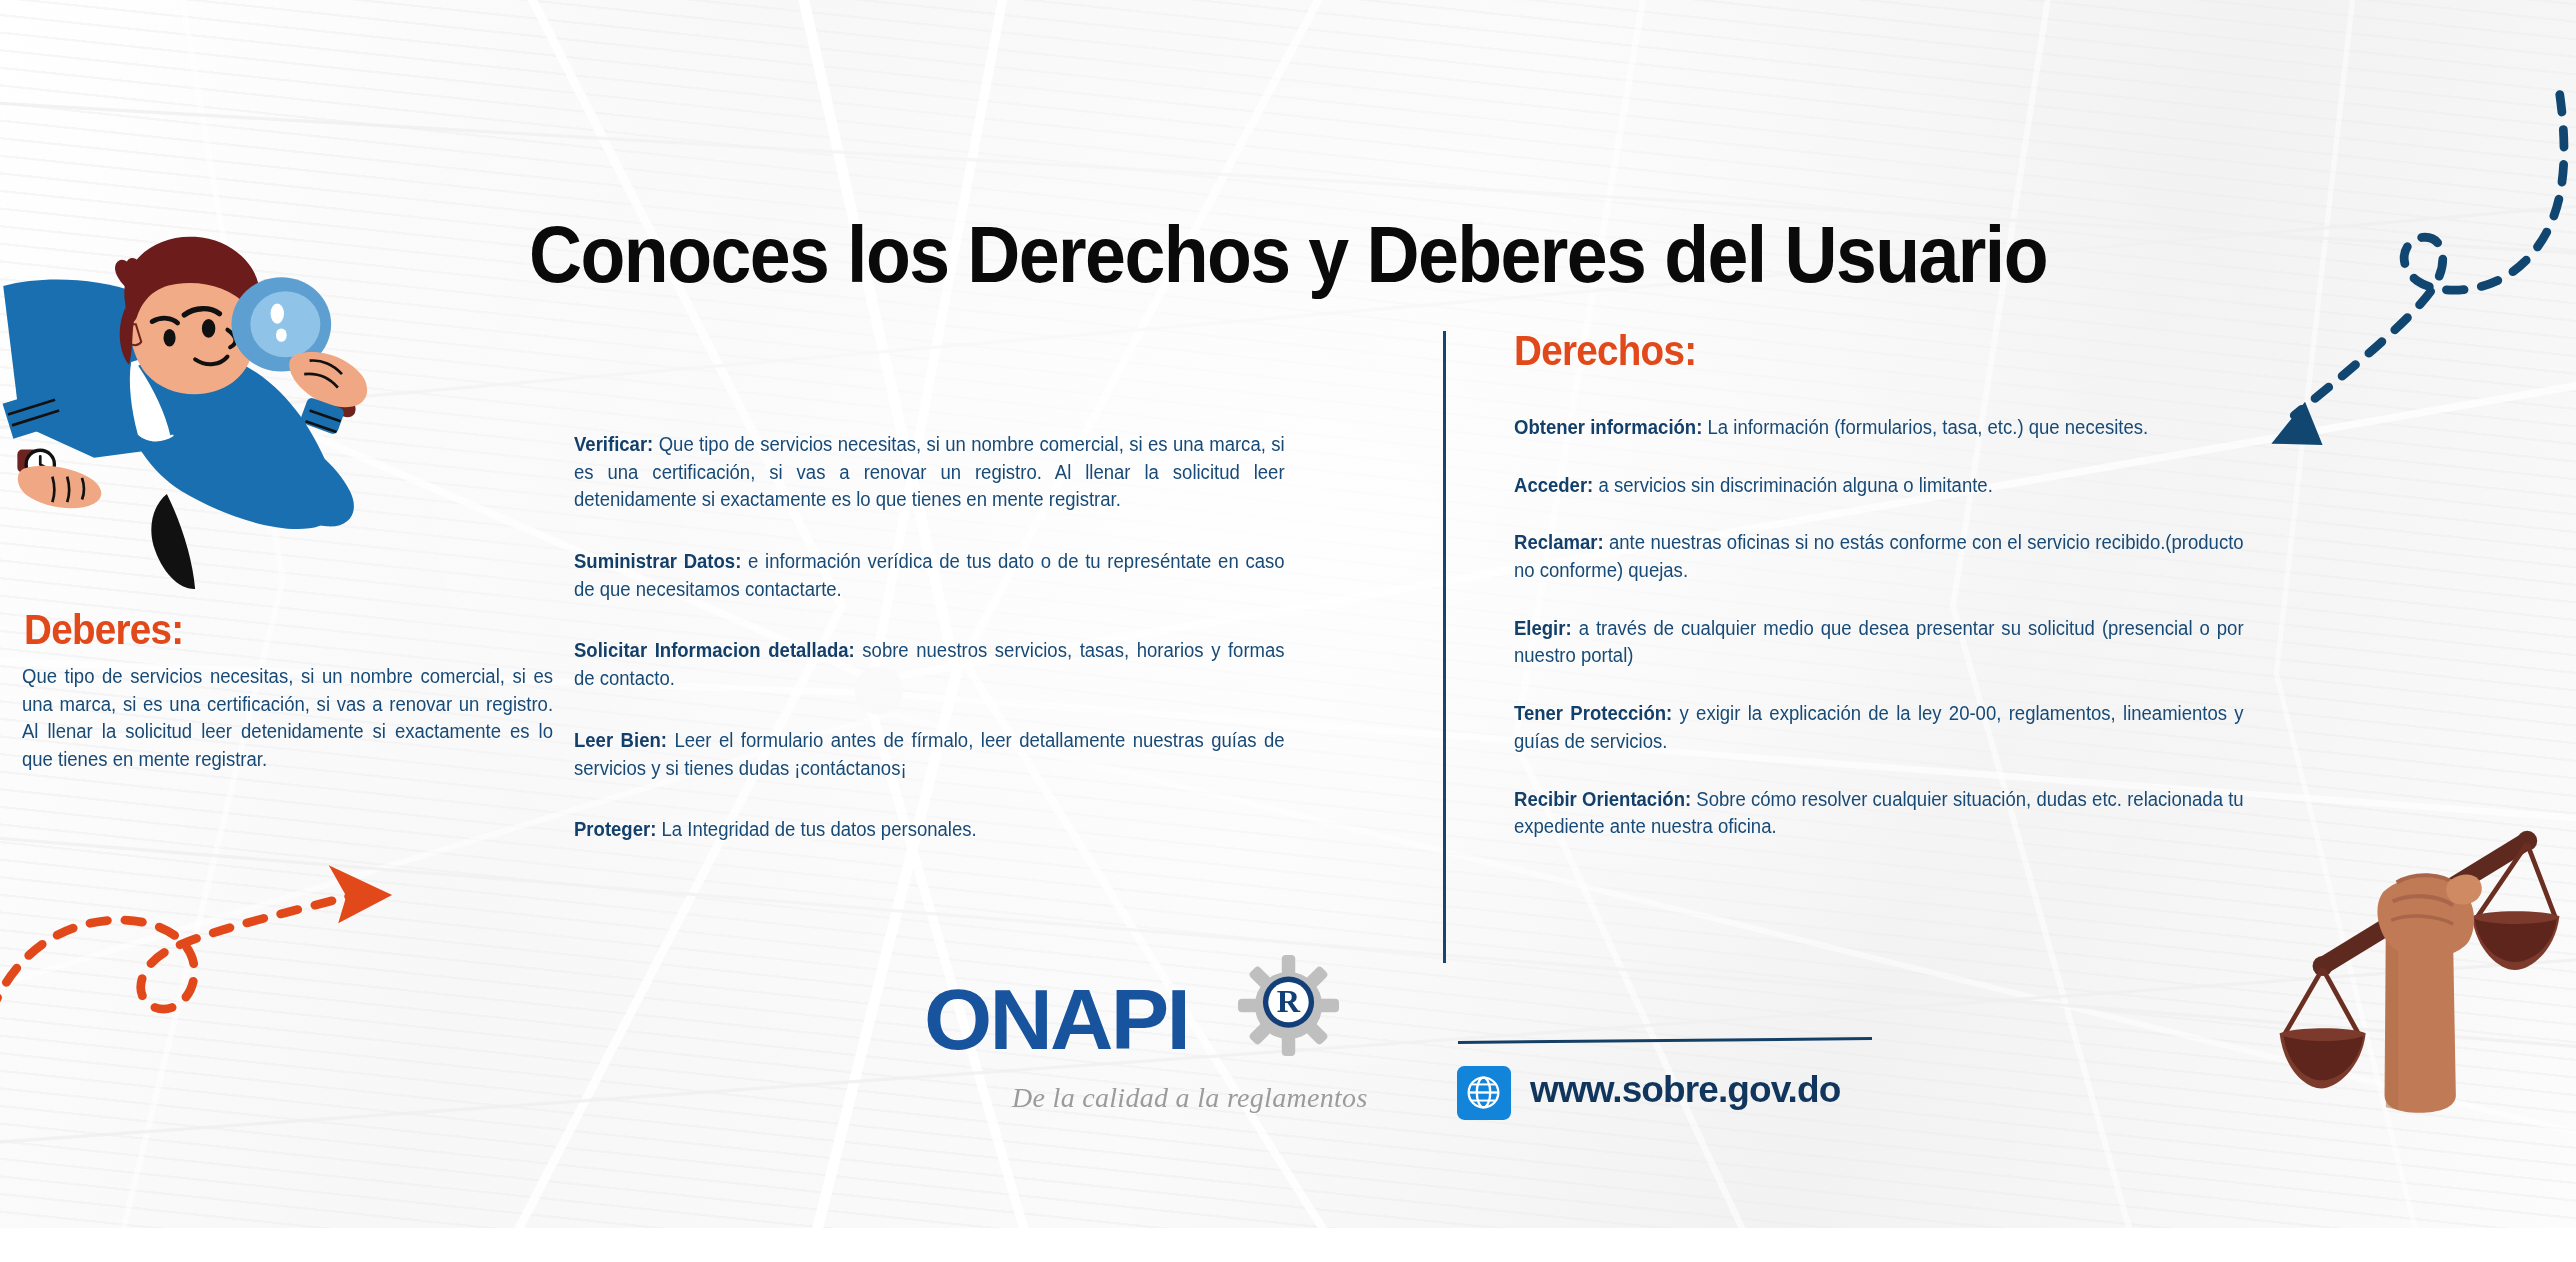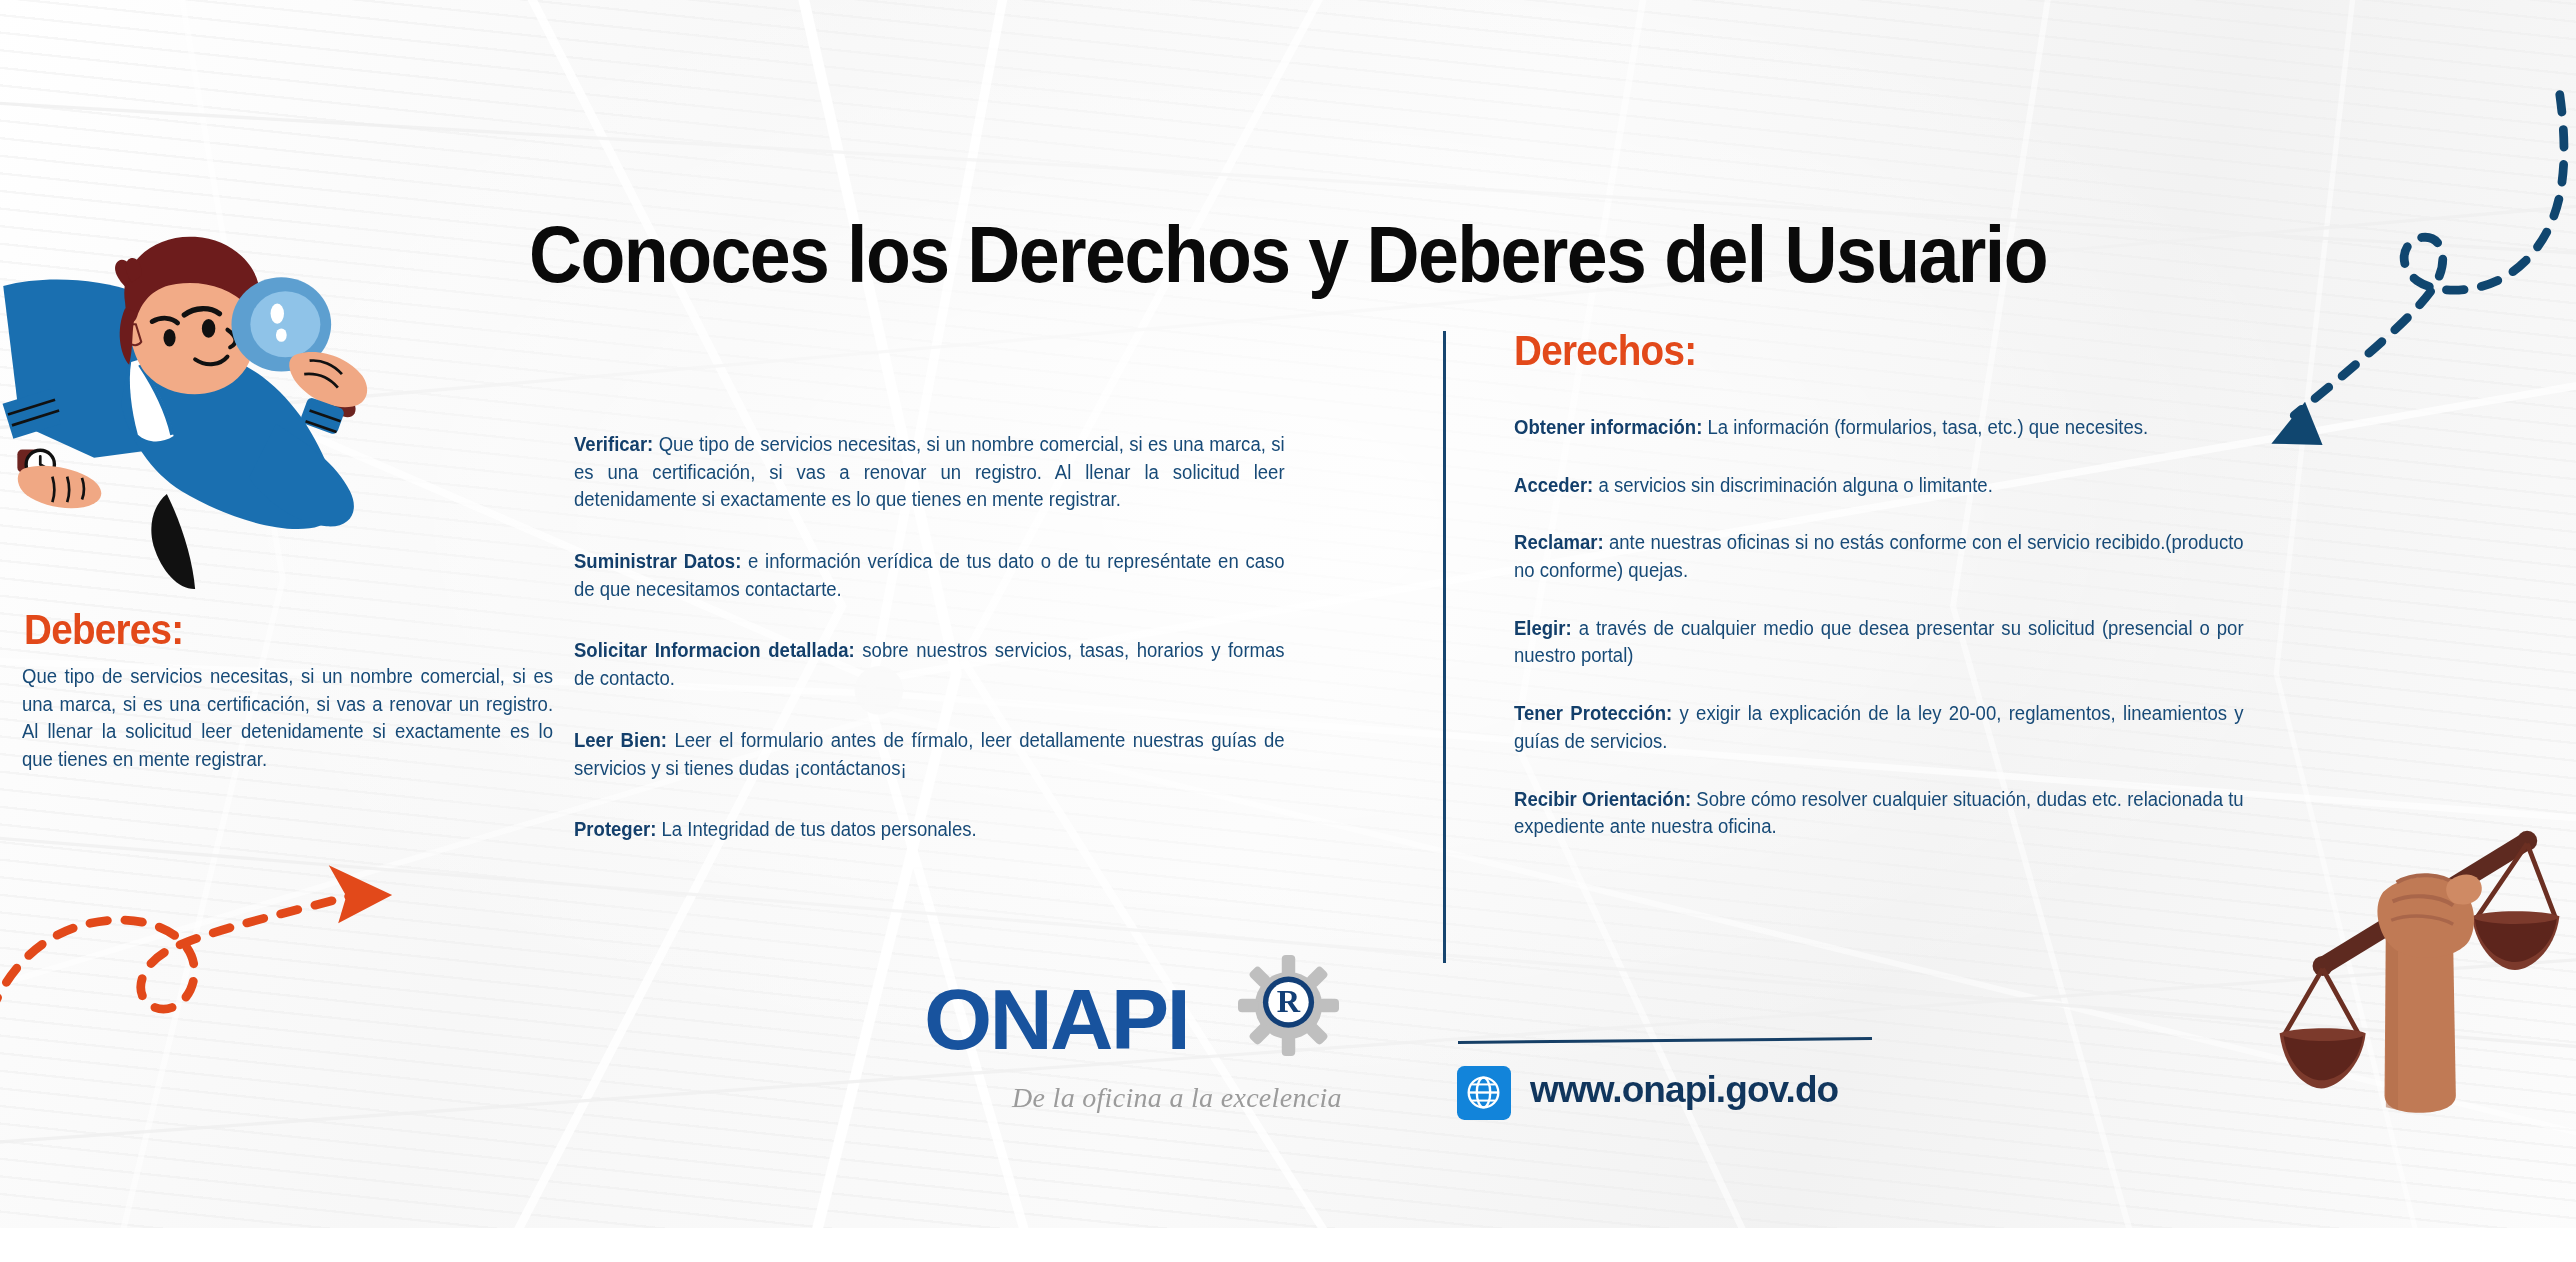--- a/index.html
+++ b/index.html
@@ -367,29 +367,29 @@
         <rect x="120" y="65" width="30" height="20" rx="6"></rect>
         <rect x="65" y="0" width="20" height="30" rx="6" transform="rotate(45 75 75)"></rect>
         <rect x="65" y="120" width="20" height="30" rx="6" transform="rotate(45 75 75)"></rect>
         <rect x="0" y="65" width="30" height="20" rx="6" transform="rotate(45 75 75)"></rect>
         <rect x="120" y="65" width="30" height="20" rx="6" transform="rotate(45 75 75)"></rect>
       </g>
       <circle cx="75" cy="70" r="38" fill="#123f77"></circle>
       <circle cx="75" cy="70" r="30" fill="#ffffff"></circle>
       <text x="75" y="85" text-anchor="middle" font-family="Liberation Serif, serif" font-size="48" font-weight="700" fill="#123f77">R</text>
     </svg>
-    <div class="logo-tag">De la oficina a la excelencia</div>
+    <div class="logo-tag">De la calidad a la reglamentos</div>
   </div>
 
   <div class="site-rule"></div>
   <div class="site-badge">
     <svg width="35" height="35" viewBox="0 0 52 52">
       <circle cx="26" cy="26" r="22" fill="none" stroke="#ffffff" stroke-width="3.5"></circle>
       <ellipse cx="26" cy="26" rx="10" ry="22" fill="none" stroke="#ffffff" stroke-width="3.5"></ellipse>
       <line x1="4" y1="26" x2="48" y2="26" stroke="#ffffff" stroke-width="3.5"></line>
       <line x1="9" y1="14" x2="43" y2="14" stroke="#ffffff" stroke-width="3"></line>
       <line x1="9" y1="38" x2="43" y2="38" stroke="#ffffff" stroke-width="3"></line>
     </svg>
   </div>
-  <div class="site-url">www.onapi.gov.do</div>
+  <div class="site-url">www.sobre.gov.do</div>
 
 </div>
 
 
 </body></html>

